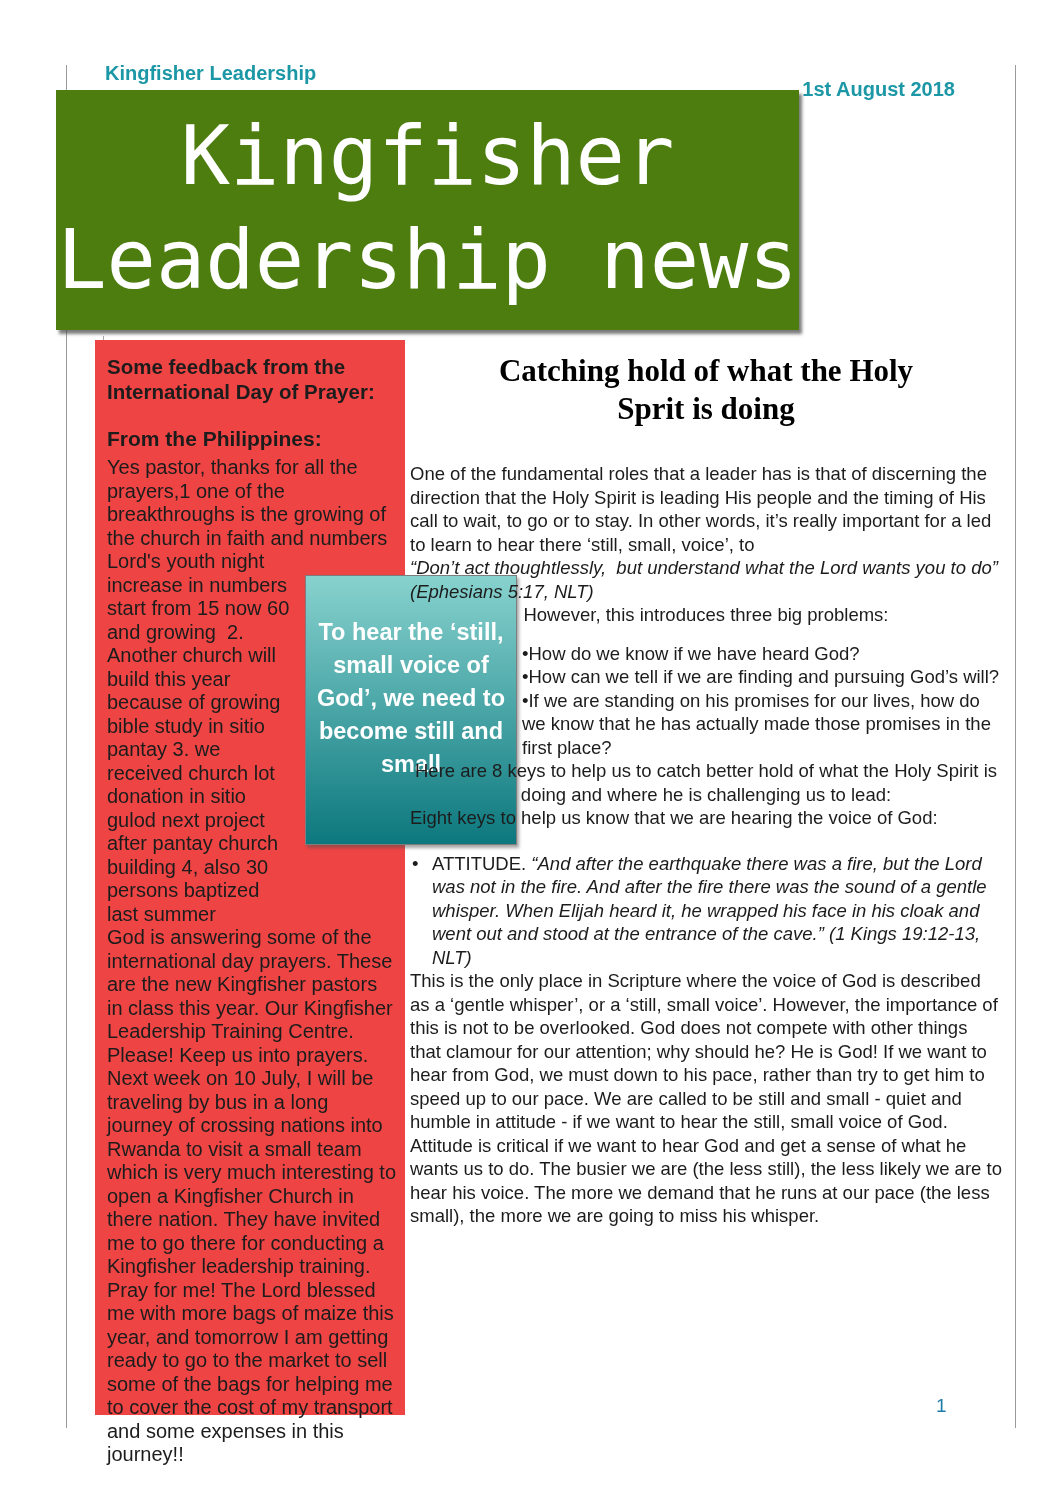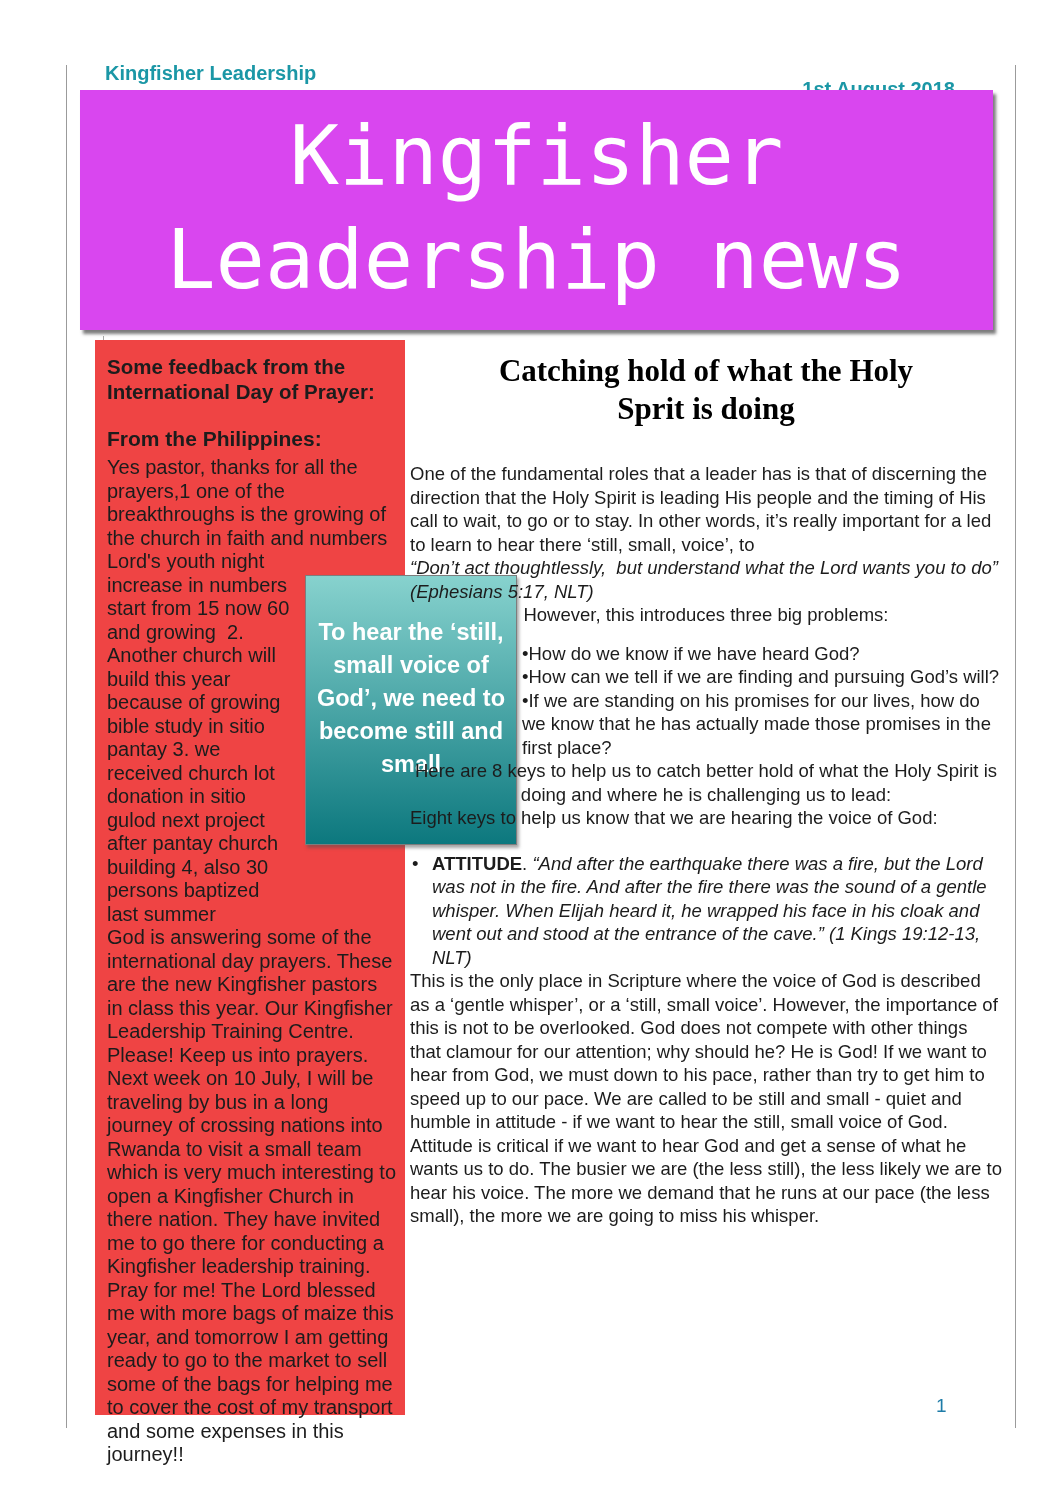--- a/index.html
+++ b/index.html
@@ -6,21 +6,21 @@
   .page{position:relative;width:1058px;height:1497px;background:#ffffff;overflow:hidden;
         font-family:"Liberation Sans",sans-serif;color:#1c1c1c;}
   .vline{position:absolute;top:65px;width:1px;height:1363px;background:#9b9b9b;}
   .vline.left{left:66px;}
   .vline.right{left:1015px;}
   .yline{position:absolute;left:103px;top:336px;width:1px;height:1079px;background:rgba(96,96,96,.55);}
 
   .header-left{position:absolute;left:105px;top:62px;font-size:20px;font-weight:600;color:#1b97a6;}
   .header-right{position:absolute;right:103px;top:78px;font-size:20px;font-weight:600;color:#1b97a6;}
 
-  .banner{position:absolute;left:80px;top:90px;width:913px;height:240px;background:#d946ef;
+  .banner{position:absolute;left:56px;top:90px;width:743px;height:240px;background:#4d7c0f;
           box-shadow:3px 4px 3px rgba(70,70,70,.7);}
   .banner-title{padding-top:14px;text-align:center;color:#ffffff;
                 font-family:"DejaVu Sans Mono",monospace;font-size:82px;line-height:104px;white-space:normal;}
 
   .yellow-col{position:absolute;left:95px;top:340px;width:310px;height:1075px;background:#ef4444;
               box-sizing:border-box;padding:14px 9px 10px 12px;font-size:20px;line-height:23.5px;}
   .yellow-col .col-heading{font-weight:bold;font-size:20.5px;line-height:25px;margin:0 0 22px 0;}
   .yellow-col .sec-heading{font-weight:bold;font-size:21px;line-height:25px;margin:0 0 5px 0;}
   .yellow-col .sec-heading.malawi{margin-top:20px;}
   .yellow-col p{margin:0;white-space:pre-wrap;}
@@ -36,21 +36,21 @@
   .article-title{width:470px;margin:0 auto 34px auto;text-align:center;
                  font-family:"Liberation Serif",serif;font-weight:bold;font-size:31px;line-height:38px;color:#000000;}
   .article p{margin:0;white-space:pre-wrap;}
   .indent{margin-left:112px;}
   .it{font-style:italic;}
   .gap18{margin-top:18px;text-align:center;}
   .gap15{margin-top:15px;}
   .gap24{margin-top:24px;}
   .att{position:relative;padding-left:22px;margin-top:22px;}
   .att .bullet{position:absolute;left:2px;top:0;}
-  .att .bold{font-weight:bold;text-align:right;}
+  .att .bold{font-weight:normal;text-align:right;}
   .closing{margin-top:20px;}
 
   .page-number{position:absolute;left:936px;top:1395px;font-size:19px;color:#1e7ca8;}
 </style>
 </head>
 <body>
 
 <div class="page">
 
   <div class="vline left"></div>

